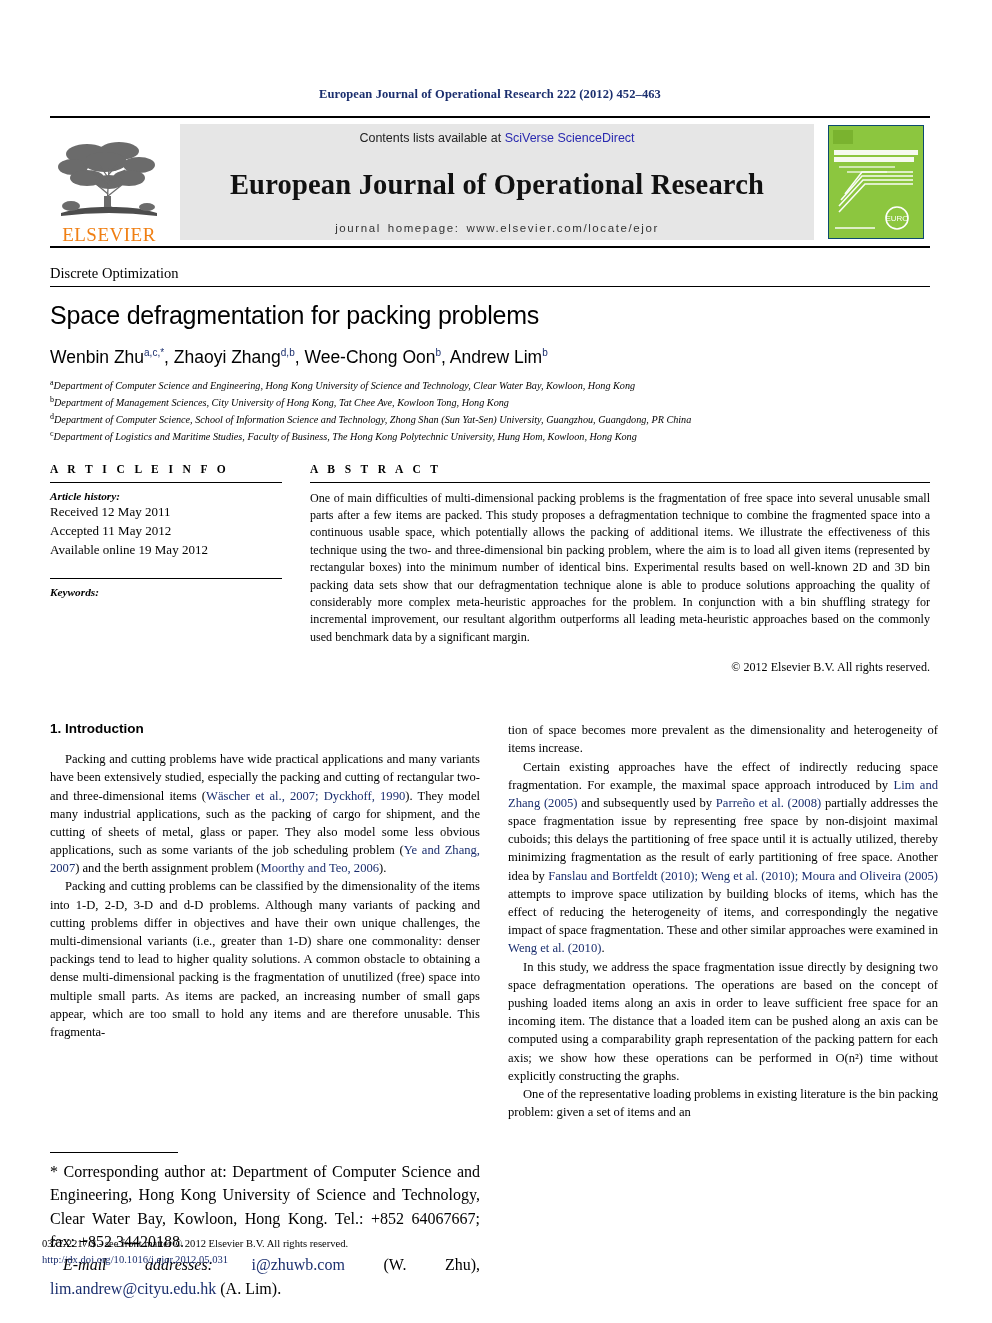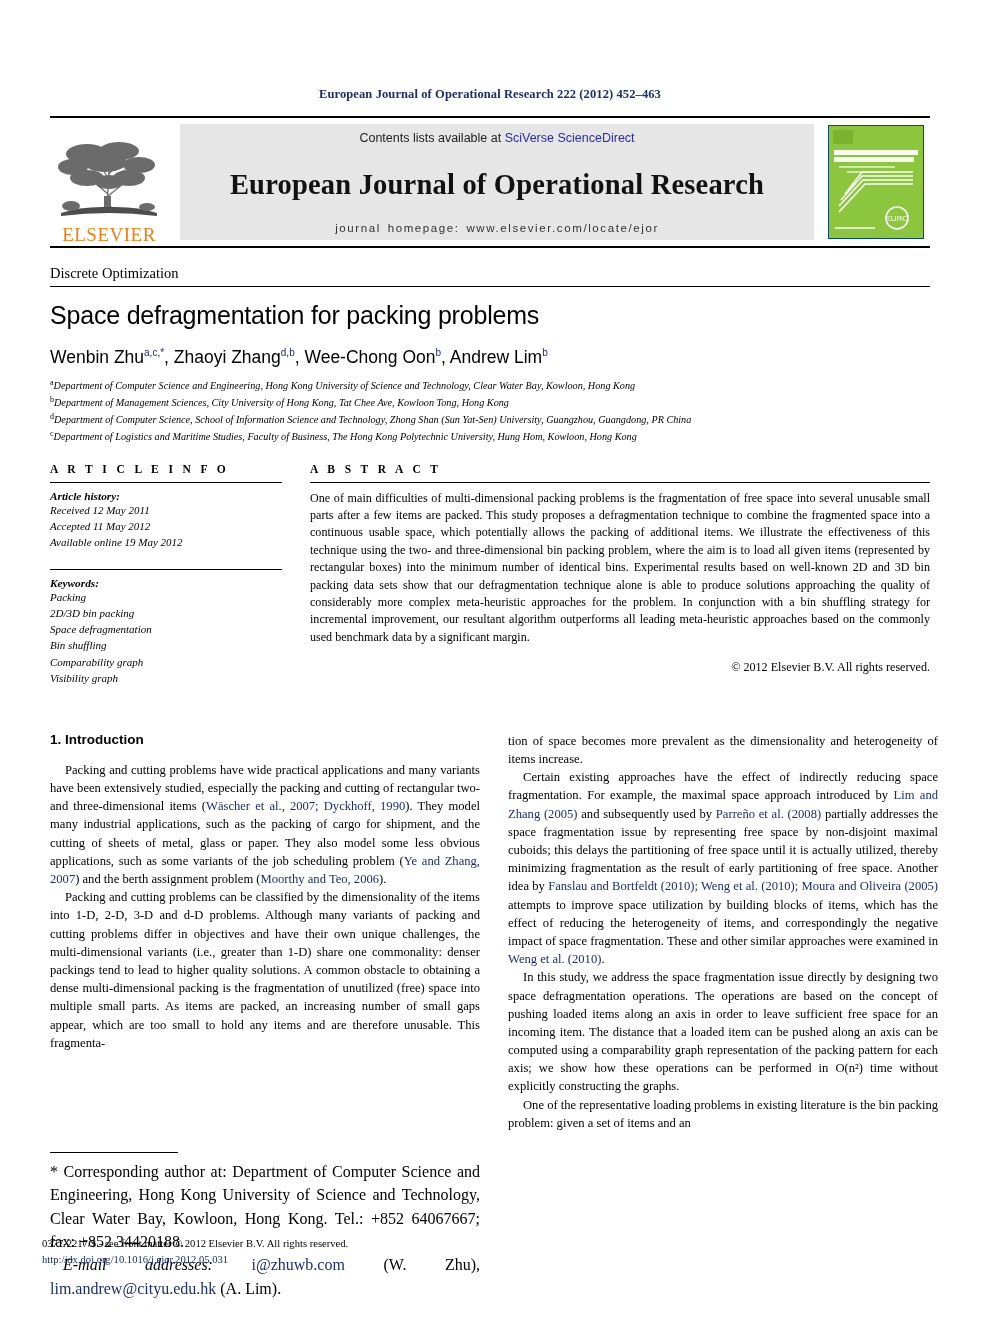--- a/index.html
+++ b/index.html
@@ -147,21 +147,21 @@
   .col-abs { flex: 1 1 auto; }
   .head-caps {
     font-family: "Liberation Serif", serif;
     font-weight: bold;
     font-size: 11.5px;
     letter-spacing: 3.4px;
     color: #000;
   }
   .hr-block { border-top: 1.6px solid #000; margin: 7px 0 7px 0; }
   .sub-italic { font-style: italic; font-size: 11.3px; font-weight: bold; }
-  .info-line { font-size: 11px; line-height: 1.47; font-style: italic; }
+  .info-line { font-size: 13px; line-height: 1.47; }
   .kw-block { margin-top: 19px; }
   .abs-body {
     font-size: 12.1px;
     line-height: 1.44;
     text-align: justify;
     margin-top: 2px;
   }
   .copyright {
     text-align: right;
     font-size: 12.1px;
@@ -318,28 +318,20 @@
       <div class="head-caps">A R T I C L E  I N F O</div>
       <div class="hr-block"></div>
       <div class="sub-italic">Article history:</div>
       <div>
           <div class="info-line">Received 12 May 2011</div>
           <div class="info-line">Accepted 11 May 2012</div>
           <div class="info-line">Available online 19 May 2012</div>
         </div>
       <div class="hr-block kw-block"></div>
       <div class="sub-italic">Keywords:</div>
-      <div>
-          <div class="info-line">Packing</div>
-          <div class="info-line">2D/3D bin packing</div>
-          <div class="info-line">Space defragmentation</div>
-          <div class="info-line">Bin shuffling</div>
-          <div class="info-line">Comparability graph</div>
-          <div class="info-line">Visibility graph</div>
-        </div>
     </div>
 
     <div class="col-abs">
       <div class="head-caps">A B S T R A C T</div>
       <div class="hr-block"></div>
       <div class="abs-body">One of main difficulties of multi-dimensional packing problems is the fragmentation of free space into several unusable small parts after a few items are packed. This study proposes a defragmentation technique to combine the fragmented space into a continuous usable space, which potentially allows the packing of additional items. We illustrate the effectiveness of this technique using the two- and three-dimensional bin packing problem, where the aim is to load all given items (represented by rectangular boxes) into the minimum number of identical bins. Experimental results based on well-known 2D and 3D bin packing data sets show that our defragmentation technique alone is able to produce solutions approaching the quality of considerably more complex meta-heuristic approaches for the problem. In conjunction with a bin shuffling strategy for incremental improvement, our resultant algorithm outperforms all leading meta-heuristic approaches based on the commonly used benchmark data by a significant margin.</div>
       <div class="copyright">© 2012 Elsevier B.V. All rights reserved.</div>
     </div>
   </div>
 

